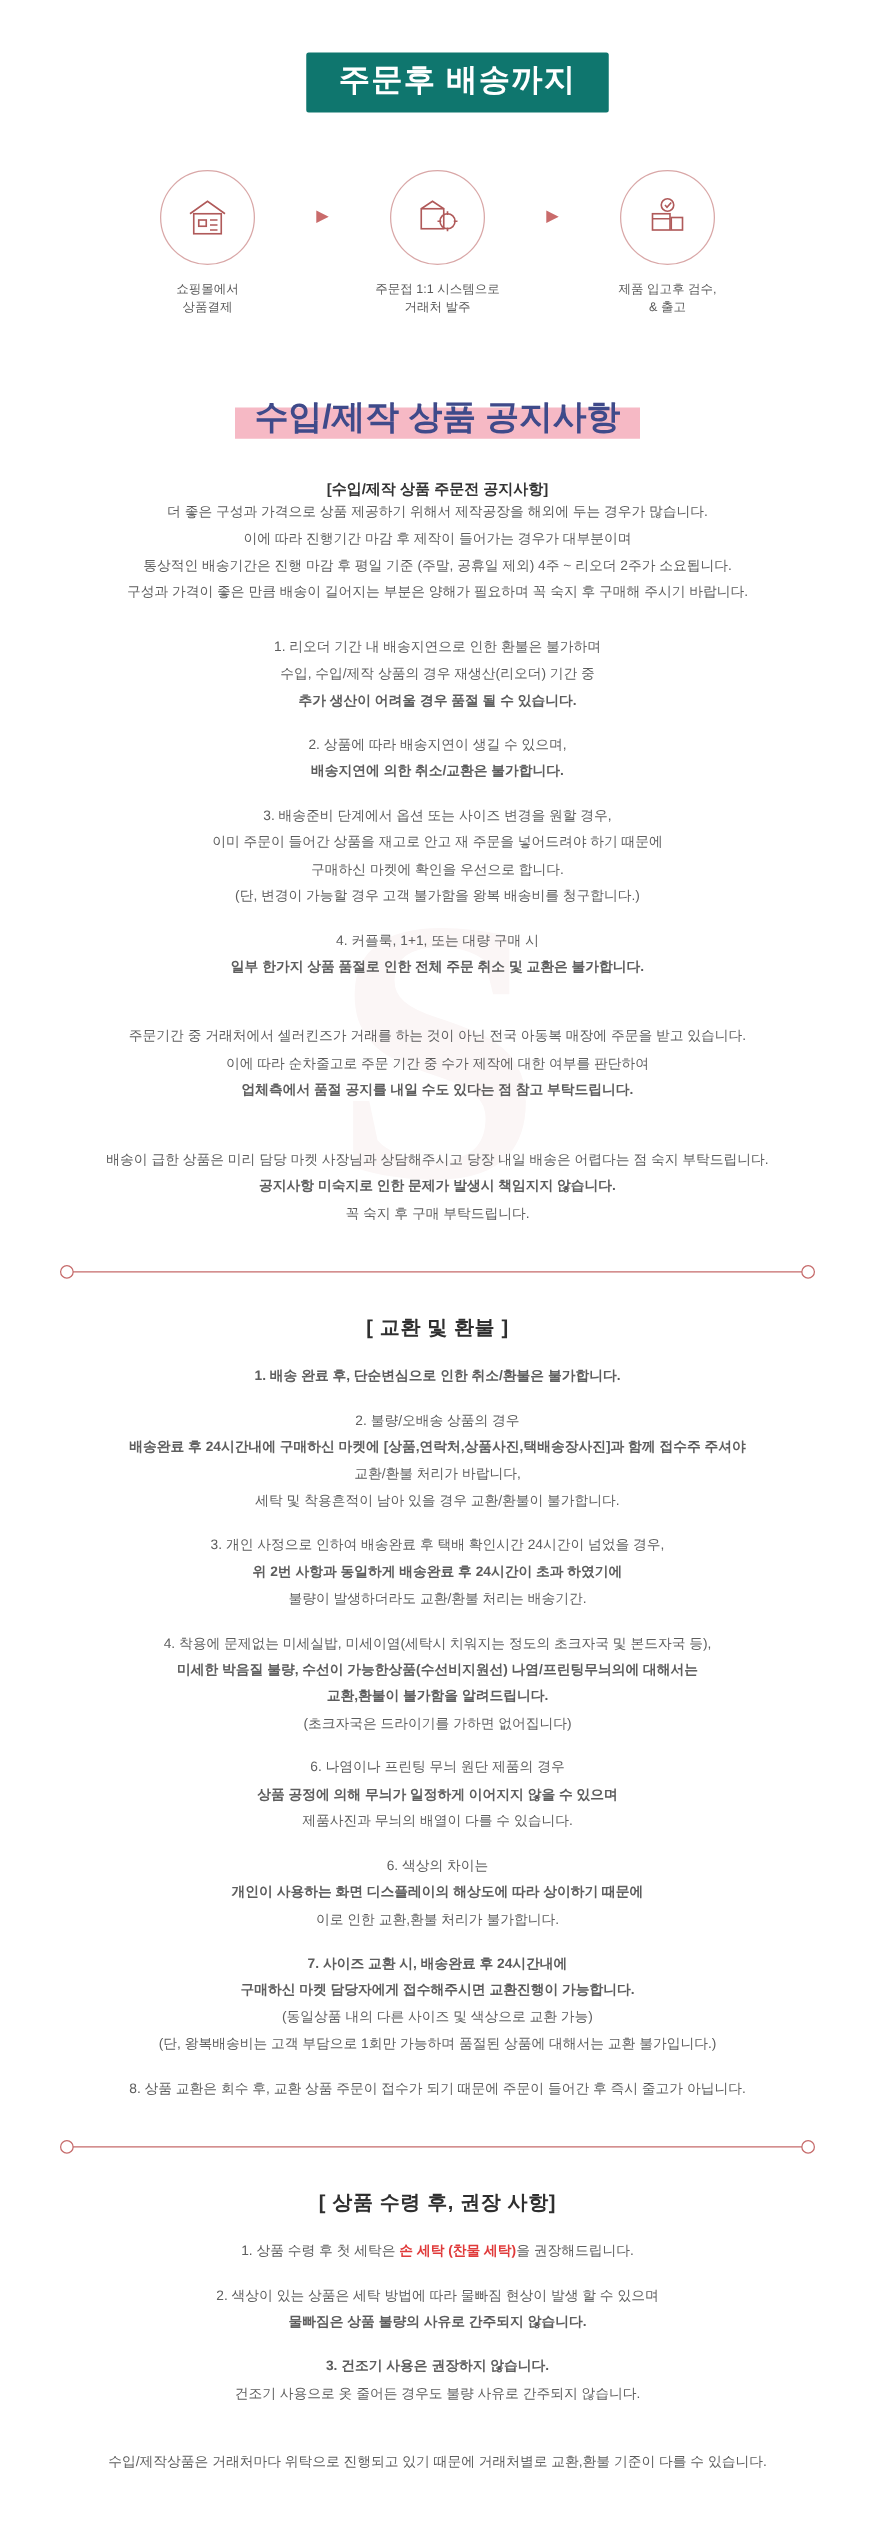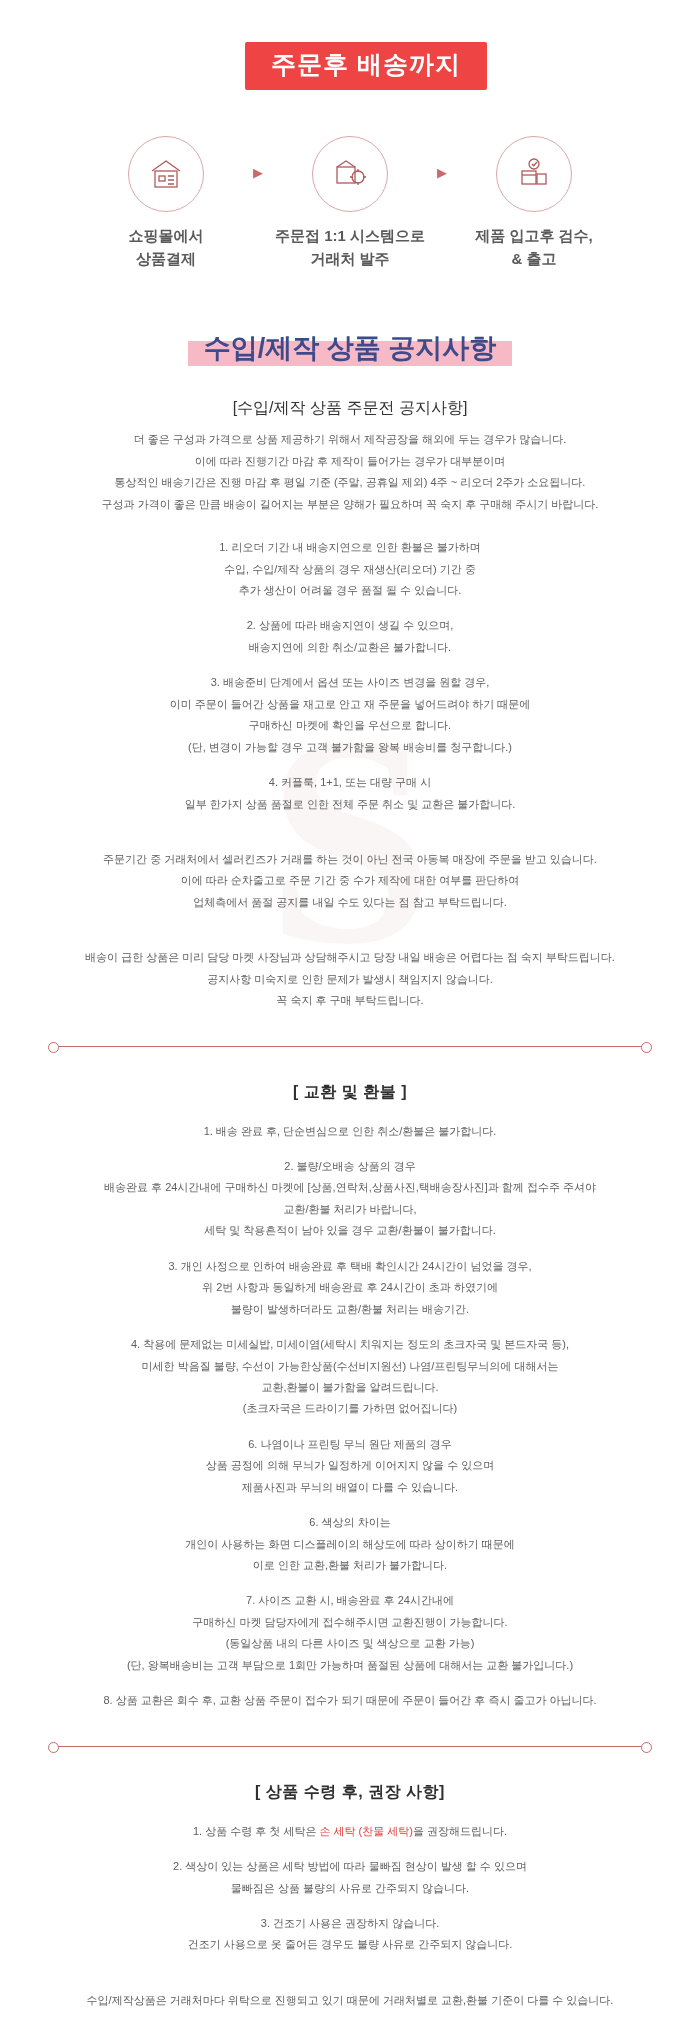--- a/index.html
+++ b/index.html
@@ -33,21 +33,21 @@
   }
   .content{position:relative;z-index:2;}
 
   
   .banner-wrap{
     text-align:center;
     padding-top:42px;
   }
   .banner{
     display:inline-block;
-    background:#ef4444;
+    background:#0f766e;
     color:#ffffff;
     font-size:25px;
     font-weight:700;
     letter-spacing:1px;
     padding:9px 26px 11px 26px;
     line-height:1.1;
     border-radius:2px;
     margin-left:32px;
   }
 
@@ -66,24 +66,24 @@
   .circle{
     width:74px;height:74px;
     margin:0 auto;
     border:1px solid #d9a7a7;
     border-radius:50%;
     display:flex;align-items:center;justify-content:center;
     background:#ffffff;
   }
   .step-label{
     margin-top:12px;
-    font-size:15px;
+    font-size:10px;
     line-height:1.55;
     color:#5a5a5a;
-    font-weight:700;
+    font-weight:400;
   }
   .arrow{
     width:34px;
     display:flex;
     align-items:center;
     justify-content:center;
     height:74px;
     color:#c96b6b;
     font-size:13px;
   }
@@ -109,36 +109,36 @@
     background:#f6b9c5;
     z-index:-1;
   }
 
   
   .block{
     text-align:center;
     padding:0 48px;
   }
   .blk-head{
-    font-size:16px;
-    font-weight:400;
+    font-size:12px;
+    font-weight:700;
     color:#333333;
     margin-top:34px;
-    margin-bottom:10px;
+    margin-bottom:0;
   }
   p.line{
     margin:0;
     font-size:11px;
     line-height:1.95;
     color:#5d5d5d;
   }
   .gap-s{height:14px;}
   .gap-m{height:22px;}
   .gap-l{height:34px;}
-  .red{color:#e03a3a;font-weight:400;}
+  .red{color:#e03a3a;font-weight:700;}
 
   
   .divider{
     position:relative;
     width:604px;
     margin:30px auto 30px auto;
     height:10px;
   }
   .divider .ln{
     position:absolute;

